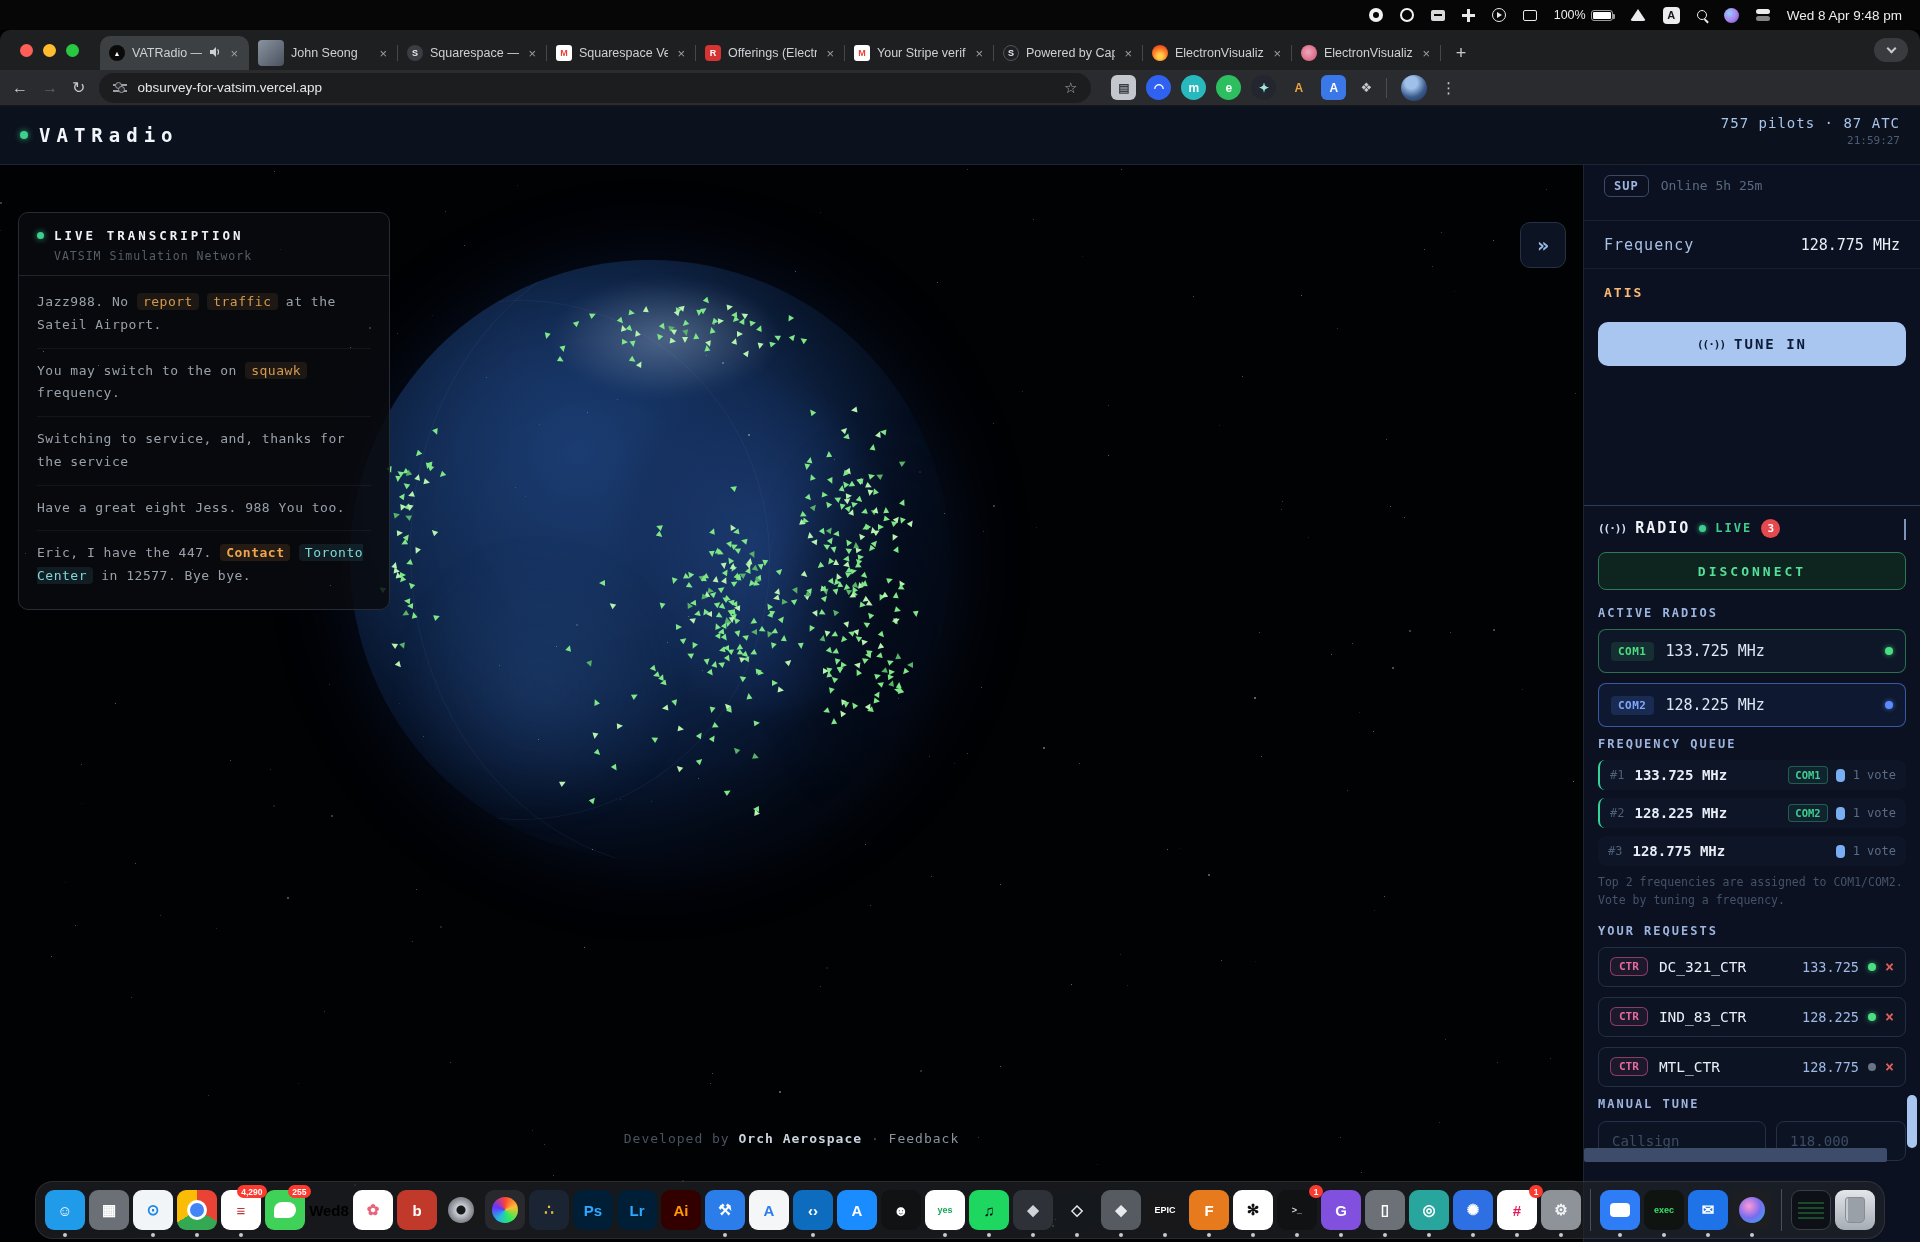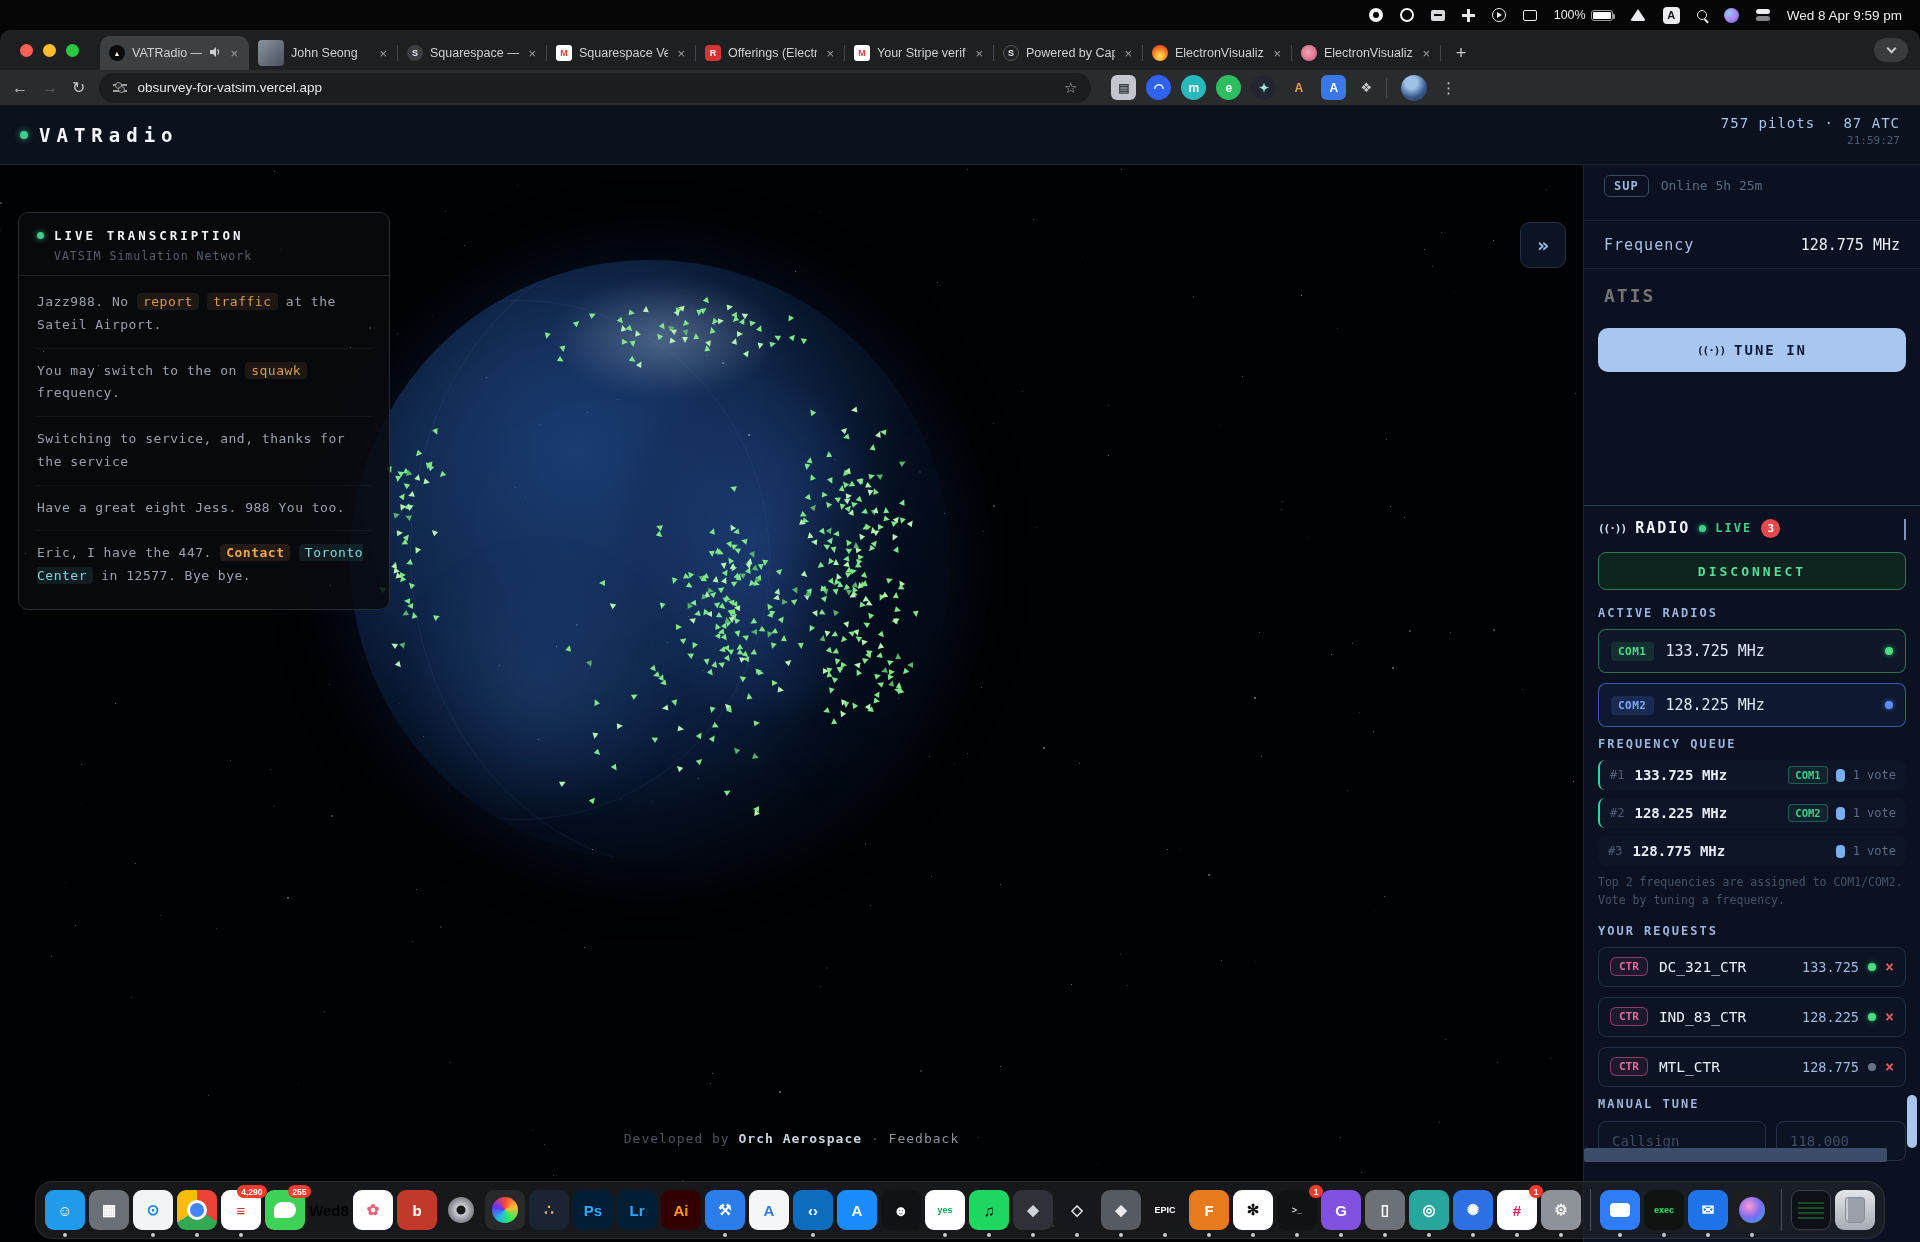--- a/index.html
+++ b/index.html
@@ -118,21 +118,21 @@
   
   .sidebar{width:337px;flex:none;background:#0b1120;border-left:1px solid #1b2433;position:relative;font-family:"DejaVu Sans Mono",monospace}
   .sb-top{height:340px;overflow:hidden}
   .sup-row{height:70px;margin-top:-14px;display:flex;align-items:center;gap:12px;padding:0 20px;border-bottom:1px solid rgba(130,150,190,.12)}
   .sup-badge{border:1px solid #3a4a66;border-radius:6px;padding:3px 9px;color:#9fb6e0;font-size:12px;font-weight:700;letter-spacing:1px}
   .sup-status{color:#5a6a80;font-size:13px}
   .info-row{height:48px;display:flex;align-items:center;justify-content:space-between;padding:0 20px;border-bottom:1px solid rgba(130,150,190,.1)}
   .info-row .lb{color:#a9c0e6;font-size:15px;letter-spacing:1px}
   .info-row .vl{color:#e9eef7;font-size:15px}
   .atis{padding:16px 20px 0}
-  .atis .tt{color:#737373;font-size:18px;font-weight:700;letter-spacing:2px;margin-bottom:22px}
+  .atis .tt{color:#fdba74;font-size:13px;font-weight:700;letter-spacing:2px;margin-bottom:22px}
   .atis .ln{color:#55657c;font-size:12.5px;line-height:1.7}
   .tunein{margin:14px 14px 0;height:44px;background:#a9c6f0;border-radius:10px;display:flex;align-items:center;justify-content:center;gap:9px;color:#0b1b38;font-weight:700;font-size:14px;letter-spacing:2px}
   .radioico{font-size:11px;font-weight:700;letter-spacing:-1px}
 
   .radio-panel{position:absolute;top:340px;left:0;right:0;bottom:0;background:#0b1120;border-top:1px solid #2c3b58;padding:0 14px}
   .rp-head{height:44px;display:flex;align-items:center;gap:9px}
   .rp-head .rt{color:#eef2f8;font-size:15px;font-weight:700;letter-spacing:2px}
   .rp-head .ri{color:#cfe0f8}
   .livedot{width:7px;height:7px;border-radius:50%;background:#3ecf8e;box-shadow:0 0 5px rgba(62,207,142,.9)}
   .rp-head .lv{color:#3ecf8e;font-size:12px;font-weight:700;letter-spacing:2px}
@@ -225,21 +225,21 @@
     <span class="mb-ico ico-wifi"></span>
     <span class="mb-ico ico-akey">A</span>
     <span class="mb-ico ico-search">
         <i></i>
       </span>
     <span class="mb-ico ico-siri"></span>
     <span class="mb-ico ico-cc">
         <i></i>
         <i></i>
       </span>
-    <span class="mb-time">Wed 8 Apr 9:59 pm</span>
+    <span class="mb-time">Wed 8 Apr 9:48 pm</span>
   </div>
 </div>
 
 <div class="window">
   <div class="tabstrip">
     <div class="lights">
       <span class="light r"></span>
       <span class="light y"></span>
       <span class="light g"></span>
     </div>

